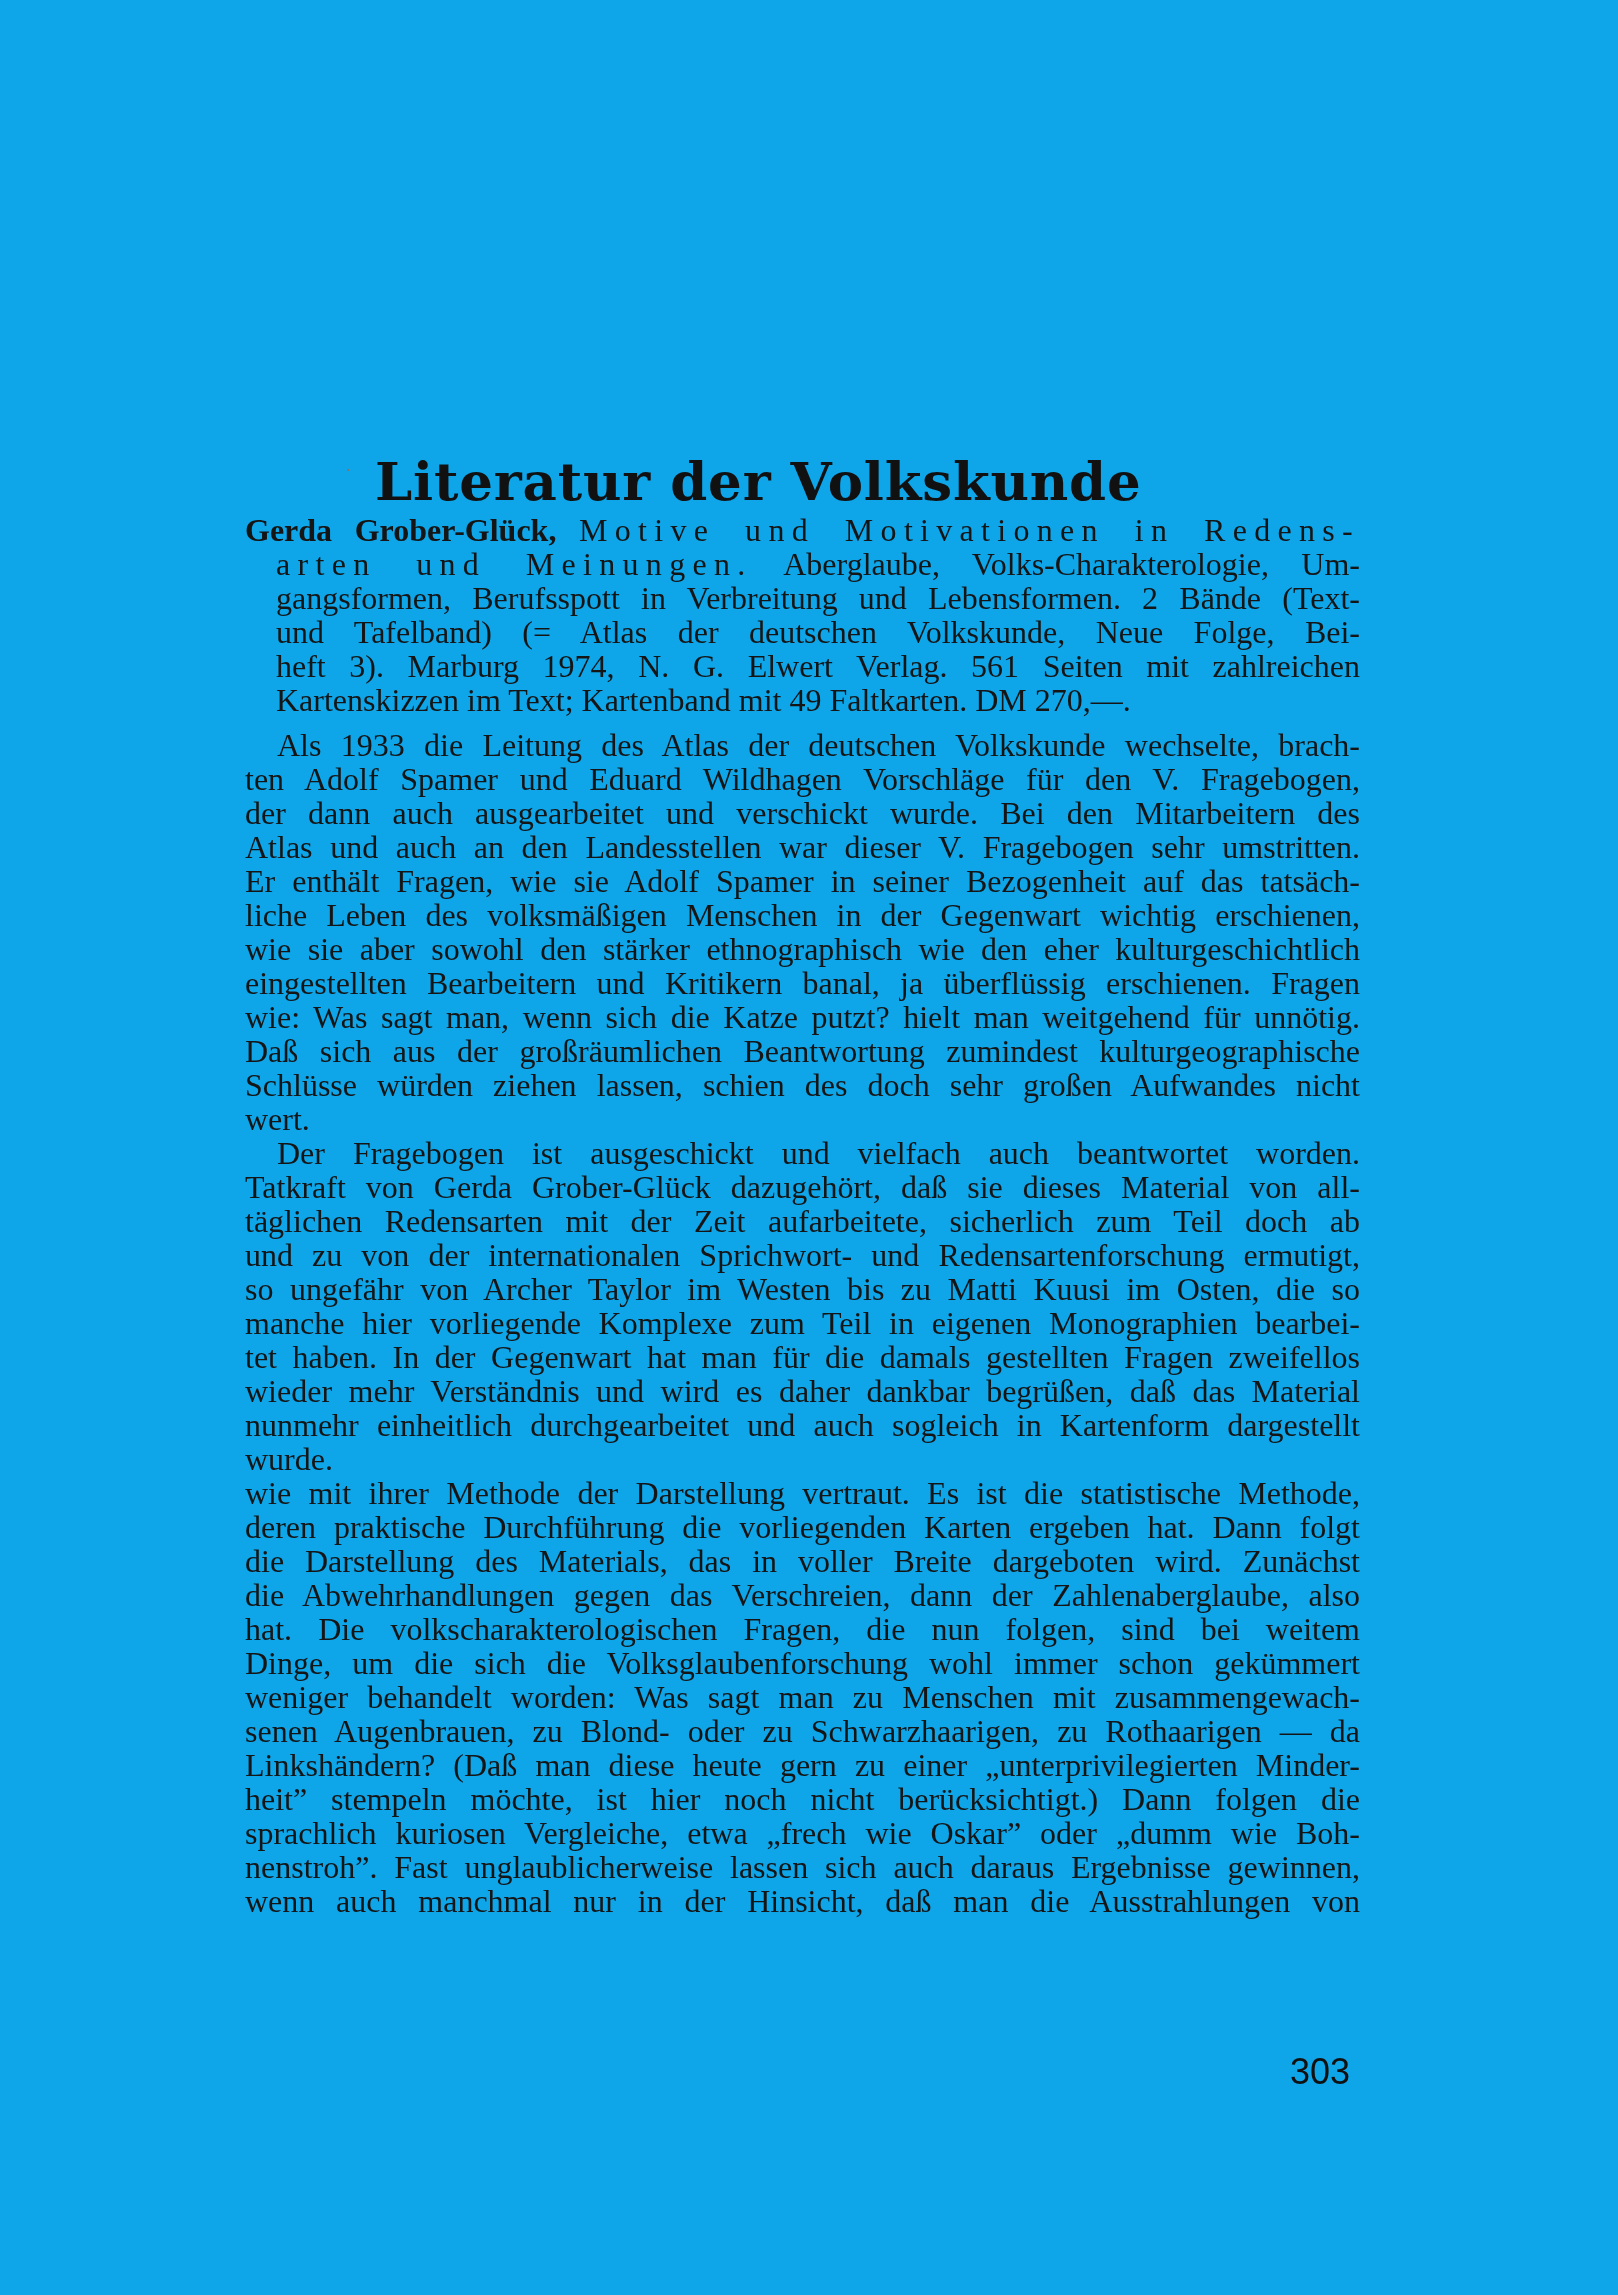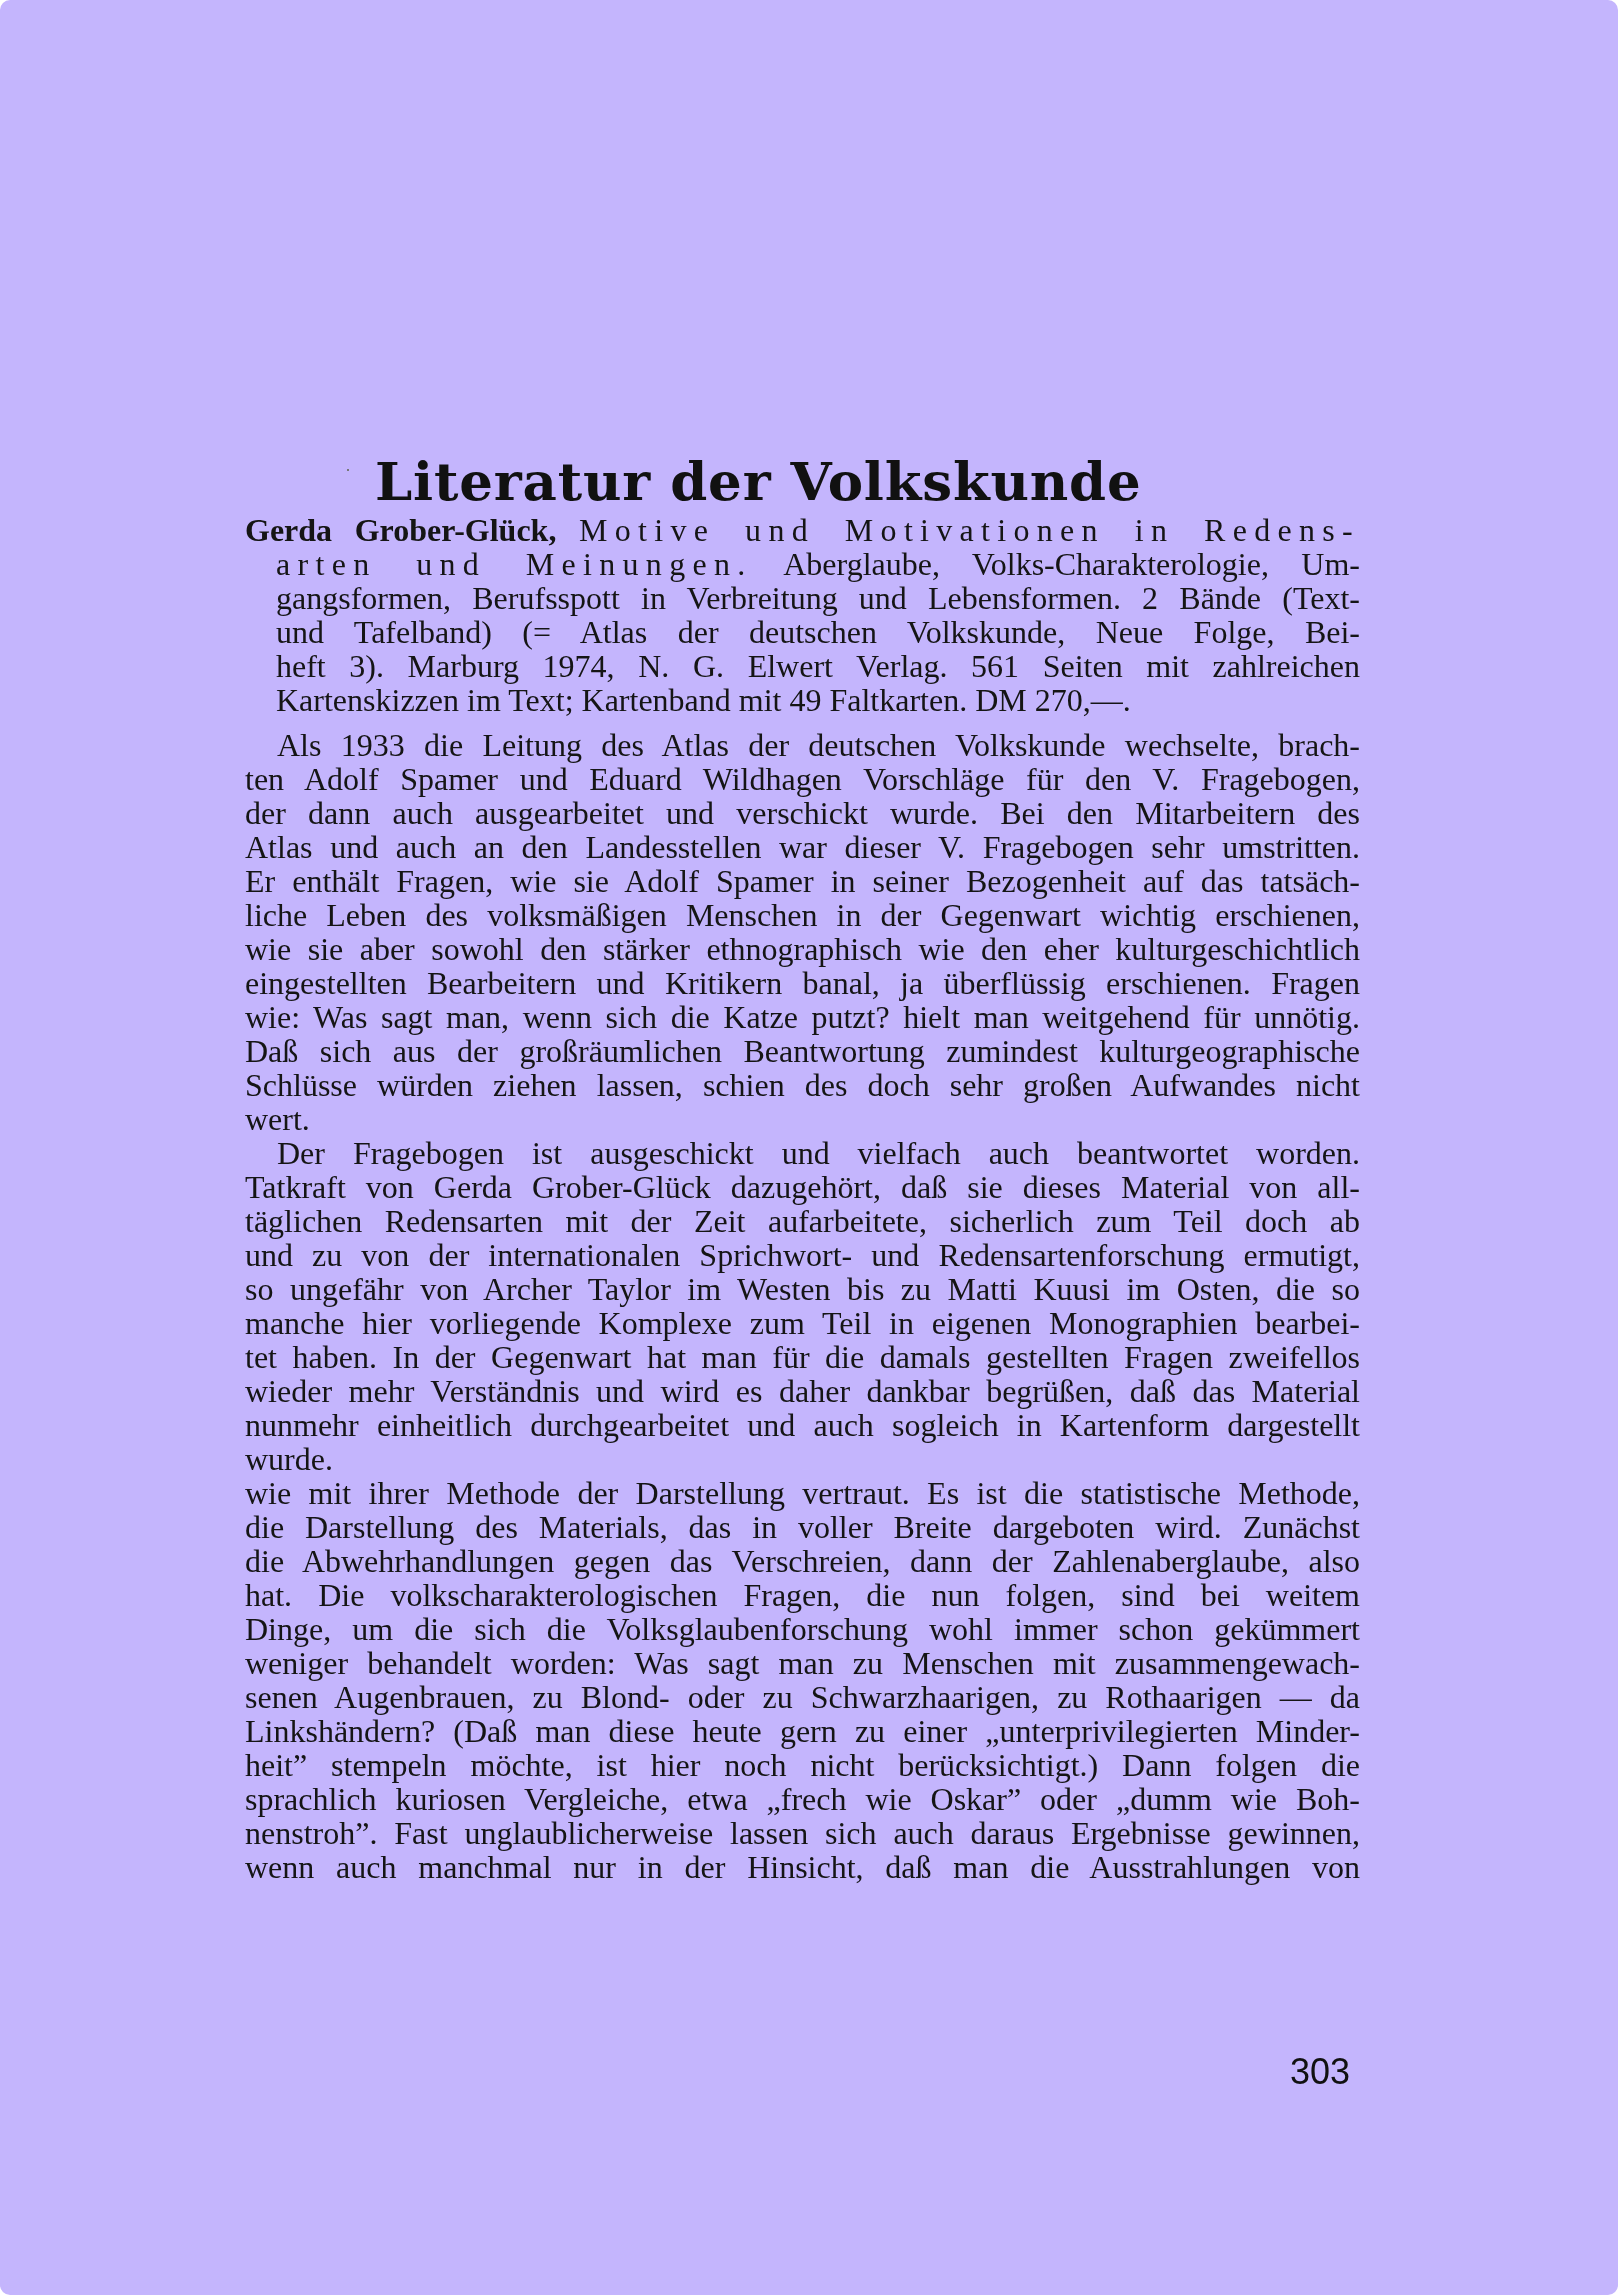--- a/index.html
+++ b/index.html
@@ -13,22 +13,21 @@
       position: relative;
       overflow: hidden;
       font-family: "DejaVu Serif", "Liberation Serif", serif;
       color: #141414;
     }
     .page {
       position: absolute;
       left: 0; top: 0;
       width: 1618px;
       height: 2295px;
-      background: #c4b5fd;
-      border-radius: 10px;
+      background: #0ea5e9;
     }
     .title {
       position: absolute;
       left: 375px;
       top: 419px;
       font-family: "DejaVu Serif", serif;
       font-weight: bold;
       font-size: 53px;
       letter-spacing: 0.8px;
       line-height: 1;
@@ -137,20 +136,21 @@
       <span class="line">so ungefähr von Archer Taylor im Westen bis zu Matti Kuusi im Osten, die so</span>
       <span class="line">manche hier vorliegende Komplexe zum Teil in eigenen Monographien bearbei-</span>
       <span class="line">tet haben. In der Gegenwart hat man für die damals gestellten Fragen zweifellos</span>
       <span class="line">wieder mehr Verständnis und wird es daher dankbar begrüßen, daß das Material</span>
       <span class="line">nunmehr einheitlich durchgearbeitet und auch sogleich in Kartenform dargestellt</span>
       <span class="line last">wurde.</span>
     </div>
 
     <div>
       <span class="line">wie mit ihrer Methode der Darstellung vertraut. Es ist die statistische Methode,</span>
+      <span class="line">deren praktische Durchführung die vorliegenden Karten ergeben hat. Dann folgt</span>
       <span class="line">die Darstellung des Materials, das in voller Breite dargeboten wird. Zunächst</span>
       <span class="line">die Abwehrhandlungen gegen das Verschreien, dann der Zahlenaberglaube, also</span>
       <span class="line">hat. Die volkscharakterologischen Fragen, die nun folgen, sind bei weitem</span>
       <span class="line">Dinge, um die sich die Volksglaubenforschung wohl immer schon gekümmert</span>
       <span class="line">weniger behandelt worden: Was sagt man zu Menschen mit zusammengewach-</span>
       <span class="line">senen Augenbrauen, zu Blond- oder zu Schwarzhaarigen, zu Rothaarigen — da</span>
       <span class="line">Linkshändern? (Daß man diese heute gern zu einer „unterprivilegierten Minder-</span>
       <span class="line">heit” stempeln möchte, ist hier noch nicht berücksichtigt.) Dann folgen die</span>
       <span class="line">sprachlich kuriosen Vergleiche, etwa „frech wie Oskar” oder „dumm wie Boh-</span>
       <span class="line">nenstroh”. Fast unglaublicherweise lassen sich auch daraus Ergebnisse gewinnen,</span>

